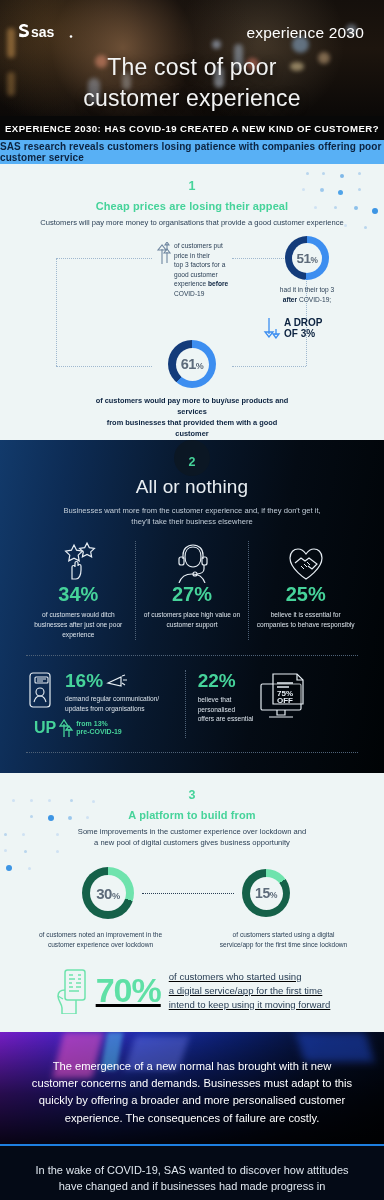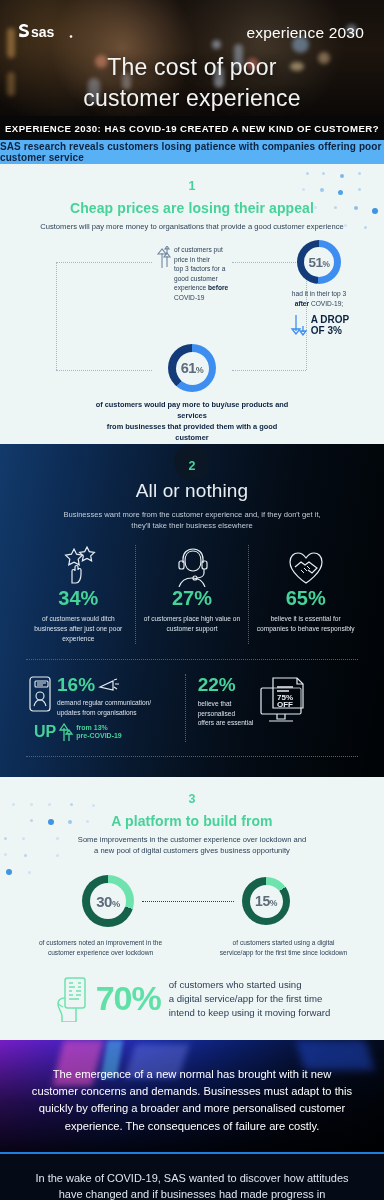--- a/index.html
+++ b/index.html
@@ -42,21 +42,21 @@
   
   .badge {
     position:absolute; left:50%; transform:translateX(-50%); top:0;
     width:36px; height:36px; border-radius:50%;
     display:flex; align-items:flex-end; justify-content:center;
     padding-bottom:7px; font-size:12.5px; font-weight:700; z-index:9;
   }
   .badge.light { background:#eef5f5; color:#46d39a; }
   .badge.dark  { background:#0b1724; color:#46d39a; }
 
-  .sec-title { text-align:center; font-weight:700; font-size:14px; letter-spacing:.1px; }
+  .sec-title { text-align:center; font-weight:700; font-size:11px; letter-spacing:.1px; }
   .sec-sub   { text-align:center; font-size:7.6px; line-height:1.45; }
 
   .dots-deco { position:absolute; pointer-events:none; }
   .dot { position:absolute; border-radius:50%; }
 
   
   .s1 { position:relative; background:#eef5f5; padding:22px 0 14px; overflow:hidden; }
   .s1 .sec-title { color:#46d39a; }
   .s1 .sec-sub { color:#2a3f55; margin-top:5px; padding:0 24px; }
 
@@ -188,31 +188,31 @@
             <path d="M8 22V7M8 3 4 8h8z" stroke="#6f86a0" stroke-width="1.1" fill="none"></path>
             <path d="M13 21V10M13 7l-3 4h6z" stroke="#6f86a0" stroke-width="1.1" fill="none"></path>
             <path d="M13 8V2M13 0l-2 3h4z" stroke="#6f86a0" stroke-width="1.1" fill="none"></path>
           </svg>
           <span>of customers put price in their</span><br>
           <span>top 3 factors for a good customer</span><br>
           <span>experience </span><b class="blu">before</b><span> COVID-19</span>
         </div>
       </div>
 
-      <div style="position:absolute;left:274px;top:0px;width:90px;text-align:center;">
+      <div style="position:absolute;left:262px;top:0px;width:90px;text-align:center;">
         <div class="donut" style="width:44px;height:44px;margin:0 auto;
              background:conic-gradient(#3d8ef0 0deg 184deg, #133b7a 184deg 360deg);">
           <div class="hole" style="width:30px;height:30px;"></div>
           <div class="val" style="font-size:13.5px;">51<small>%</small></div>
         </div>
         <div class="cap" style="margin-top:5px;">
           <span>had it in their top 3</span><br>
           <b class="blu">after</b><span> COVID-19;</span>
         </div>
-        <div style="display:flex;align-items:center;justify-content:center;gap:2px;margin-top:5px;">
+        <div style="display:flex;align-items:center;gap:2px;margin-top:12px;">
           <svg width="20" height="24" viewBox="0 0 20 24">
             <path d="M7 2v16M7 21l-4-5h8z" stroke="#3d8ef0" stroke-width="1.3" fill="none"></path>
             <path d="M14 13v6M14 22l-3-4h6z" stroke="#3d8ef0" stroke-width="1.3" fill="none"></path>
           </svg>
           <div style="text-align:left;color:#0c2340;font-weight:700;font-size:10px;line-height:1.1;">
             <div>A DROP</div>
             <div>OF 3%</div>
           </div>
         </div>
       </div>
@@ -277,31 +277,31 @@
       <div class="vdots"></div>
 
       <div style="flex:1;">
         <div style="height:42px;display:flex;align-items:flex-end;justify-content:center;">
           <svg width="48" height="42" viewBox="0 0 48 42">
             <path d="M24 38S8 28 8 17c0-6 4-9 8-9 3 0 6 2 8 5 2-3 5-5 8-5 4 0 8 3 8 9 0 11-16 21-16 21z" stroke="#e7eef4" stroke-width="1.2" fill="none"></path>
             <path d="M13 22l6-5 4 3 4-3 8 6-5 5-4-3" stroke="#e7eef4" stroke-width="1.2" fill="none"></path>
             <path d="M19 25l3 3M22 23l3 3M25 21l3 3" stroke="#e7eef4" stroke-width="1" fill="none"></path>
           </svg>
         </div>
-        <div class="pct">65%</div>
+        <div class="pct">25%</div>
         <div class="cap2" style="padding:0 6px;">believe it is essential for companies to behave responsibly</div>
       </div>
     </div>
 
     <div class="hdots" style="margin-top:15px;"></div>
 
     <div style="display:flex;align-items:stretch;justify-content:center;margin-top:14px;padding:0 26px;">
 
       <div style="flex:1.02;padding-right:10px;">
-        <div style="display:flex;align-items:flex-start;gap:3px;">
+        <div style="display:flex;align-items:flex-start;gap:11px;">
           <svg width="28" height="40" viewBox="0 0 28 40" style="flex:none;">
             <rect x="4" y="3" width="20" height="34" rx="3" stroke="#e7eef4" stroke-width="1.2" fill="none"></rect>
             <rect x="9" y="7" width="13" height="6" rx="1" stroke="#e7eef4" stroke-width="1.1" fill="none"></rect>
             <path d="M11 9h9M11 11h6" stroke="#e7eef4" stroke-width="1"></path>
             <circle cx="14" cy="22" r="4" stroke="#e7eef4" stroke-width="1.1" fill="none"></circle>
             <path d="M8 32c1-4 3-6 6-6s5 2 6 6" stroke="#e7eef4" stroke-width="1.1" fill="none"></path>
           </svg>
           <div style="flex:1;">
             <div style="display:flex;align-items:center;gap:3px;">
               <span class="pct" style="font-size:19px;">16%</span>
@@ -408,21 +408,21 @@
       <div class="cap" style="flex:1;">
         <span>of customers noted an improvement in the</span><br>
         <span>customer experience over lockdown</span>
       </div>
       <div class="cap" style="flex:1;">
         <span>of customers started using a digital</span><br>
         <span>service/app for the first time since lockdown</span>
       </div>
     </div>
 
-    <div style="display:flex;align-items:center;justify-content:center;gap:8px;margin-top:18px;padding:0 30px;">
+    <div style="display:flex;align-items:center;justify-content:center;gap:8px;margin-top:18px;padding:0 30px;text-decoration:underline;">
       <svg width="34" height="46" viewBox="0 0 34 46" style="flex:none;">
         <rect x="11" y="2" width="20" height="30" rx="2.5" stroke="#6fe3ad" stroke-width="1.5" fill="none"></rect>
         <path d="M15 7h4M15 11h6M15 15h3M24 7h3M24 11h3M22 15h5M15 19h4M22 19h5M15 23h10" stroke="#6fe3ad" stroke-width="1.3"></path>
         <path d="M11 22c-4 0-7 2-7 6 0 5 4 8 4 12v6h14V32" stroke="#6fe3ad" stroke-width="1.5" fill="none"></path>
         <path d="M4 28l5 3" stroke="#6fe3ad" stroke-width="1.3"></path>
       </svg>
       <div style="color:#5fe0a6;font-size:34px;font-weight:700;letter-spacing:-1px;">70%</div>
       <div style="color:#2a3f55;font-size:9.6px;line-height:1.45;text-align:left;">
         <div>of customers who started using</div>
         <div>a digital service/app for the first time</div>

